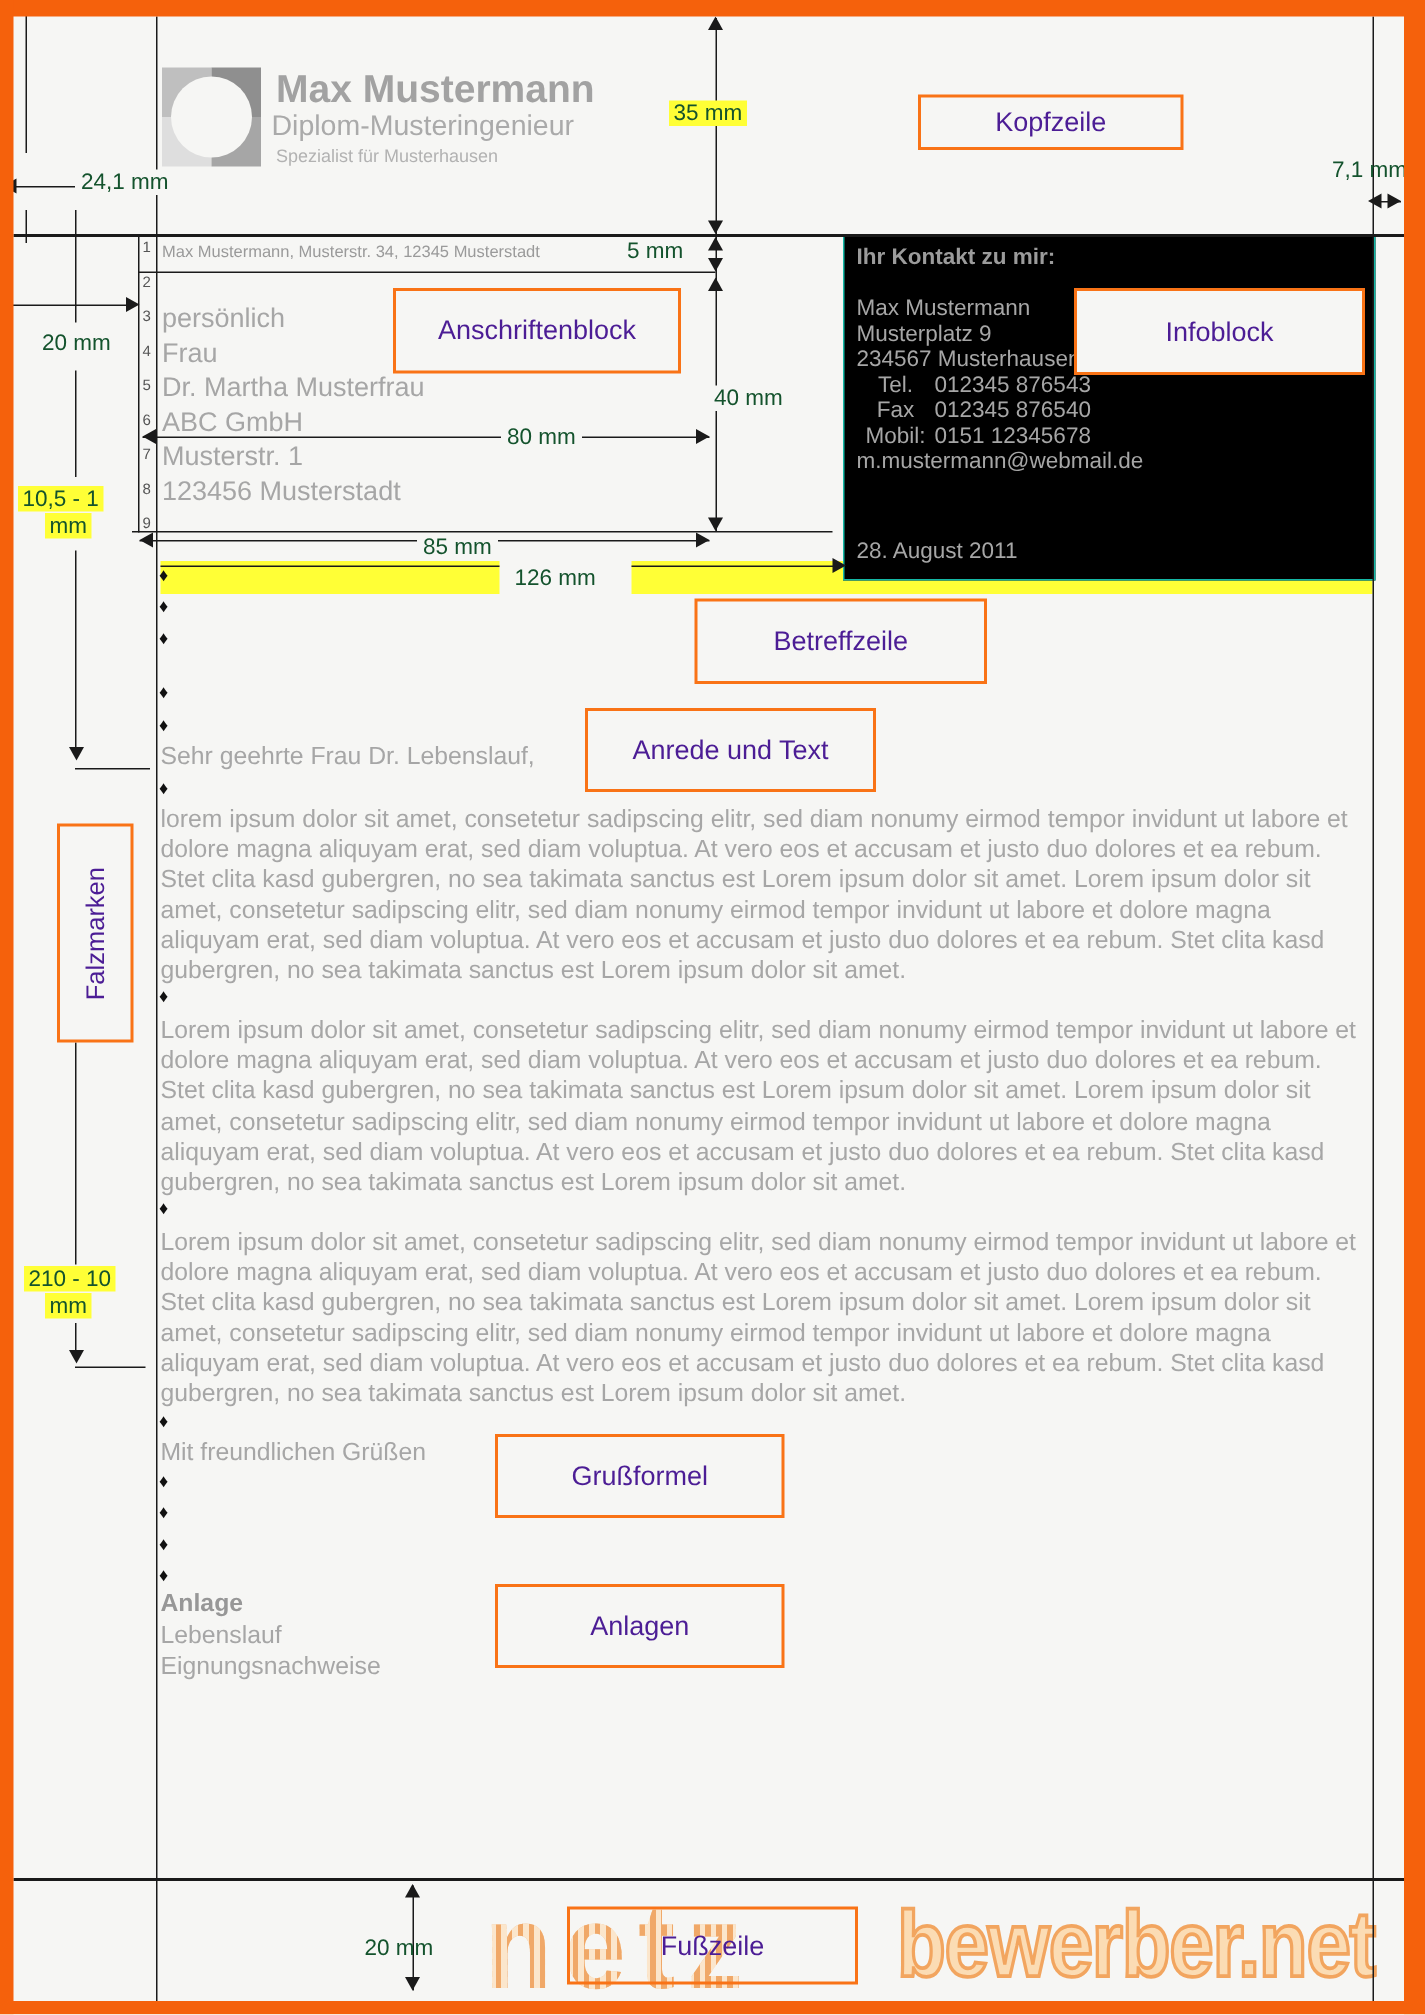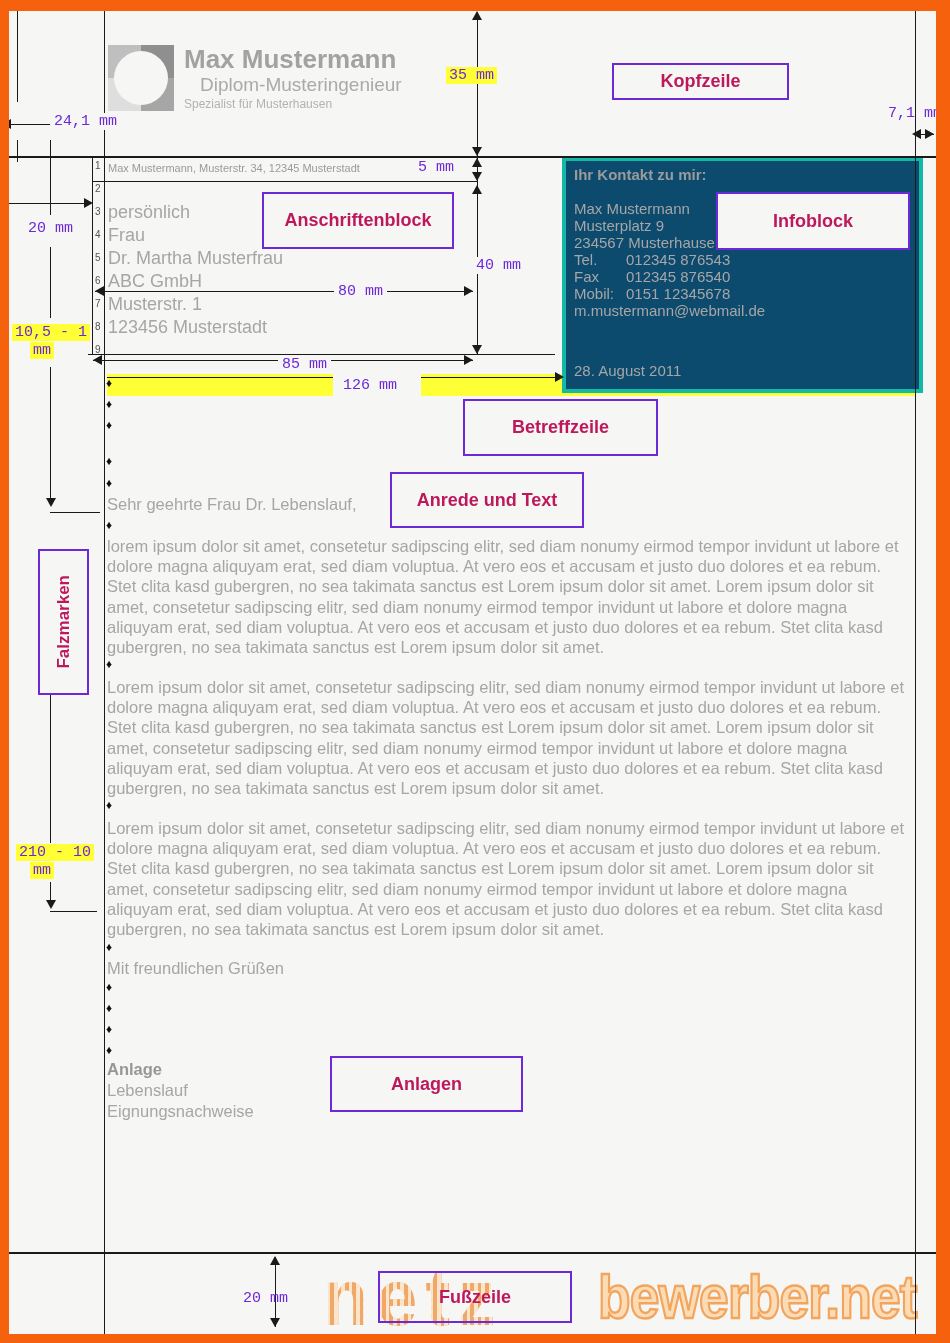--- a/index.html
+++ b/index.html
@@ -2,26 +2,26 @@
 <html><head>
 <meta charset="utf-8">
 <style>
   html,body{margin:0;padding:0;background:#fff;}
   .page{position:relative;width:950px;height:1343px;background:#f6f6f4;
         font-family:"Liberation Sans",sans-serif;overflow:hidden;}
   .hl{position:absolute;background:#1a1a1a;height:1px;z-index:4;}
   .vl{position:absolute;background:#1a1a1a;width:1px;z-index:3;}
   .thick{height:2px;}
   .frame{position:absolute;background:#f5610c;z-index:9;}
-  .red{position:absolute;color:#6d28d9;font-size:15px;white-space:nowrap;z-index:6;font-family:Liberation Mono, monospace;}
+  .red{position:absolute;color:#14532d;font-size:15px;white-space:nowrap;z-index:6;}
   .ybg{background:#ffff36;padding:0 3px;}
   .pbg{background:#f6f6f4;padding:0 4px;margin-left:28px;}
-  .box{position:absolute;border:2px solid #6d28d9;background:#f6f6f4;display:flex;
-       align-items:center;justify-content:center;font-weight:bold;font-size:18px;
-       color:#be185d;z-index:5;white-space:nowrap;}
+  .box{position:absolute;border:2px solid #f97316;background:#f6f6f4;display:flex;
+       align-items:center;justify-content:center;font-weight:normal;font-size:18px;
+       color:#4c1d95;z-index:5;white-space:nowrap;}
   .box.clear{background:transparent;}
   .gray{color:#a6a6a6;position:absolute;white-space:nowrap;}
   .dm{position:absolute;left:106px;font-size:12px;color:#111;z-index:4;line-height:12px;}
   .arr{position:absolute;width:0;height:0;border-style:solid;z-index:4;}
   .arr.r{border-width:5px 0 5px 9px;border-color:transparent transparent transparent #1a1a1a;}
   .arr.l{border-width:5px 9px 5px 0;border-color:transparent #1a1a1a transparent transparent;}
   .arr.u{border-width:0 5px 9px 5px;border-color:transparent transparent #1a1a1a transparent;}
   .arr.d{border-width:9px 5px 0 5px;border-color:#1a1a1a transparent transparent transparent;}
   .yellowbar{position:absolute;background:#ffff36;height:22px;top:374px;z-index:1;}
   .para{position:absolute;left:107px;width:802px;font-size:16.5px;line-height:20.2px;
@@ -30,21 +30,21 @@
   .wm1{position:absolute;left:323px;top:1262px;font-size:80px;font-weight:900;
        letter-spacing:9px;line-height:72px;z-index:2;
        background-image:repeating-linear-gradient(90deg,#f0a868 0 4px,#fbe6cc 4px 8px),
                         repeating-linear-gradient(0deg,#f4c08e 0 4px,#fbe3c4 4px 8px);
        -webkit-background-clip:text;background-clip:text;color:transparent;
        transform:scaleX(0.92);transform-origin:left top;}
   .wm2{position:absolute;left:598px;top:1266px;font-size:62px;font-weight:bold;
        line-height:62px;color:#fbdcb4;-webkit-text-stroke:2.5px #f2a55f;z-index:2;
        letter-spacing:-1px;transform:scaleX(0.86);transform-origin:left top;}
   .infoblock{position:absolute;left:562px;top:157px;width:353px;height:228px;
-       border:4px solid #14b8a6;background:#0c4a6e;z-index:2;}
+       border:1px solid #14b8a6;background:#000000;z-index:2;text-align:center;}
   .ib-line{position:absolute;left:8px;color:#a6a6a6;font-size:15px;white-space:nowrap;}
   .ctc-label{display:inline-block;width:52px;}
   .logo{position:absolute;left:108px;top:45px;width:66px;height:66px;
         display:grid;grid-template-columns:33px 33px;grid-template-rows:33px 33px;z-index:2;}
   .logo .q1{background:#bfbfbf}.logo .q2{background:#8f8f8f}
   .logo .q3{background:#dedede}.logo .q4{background:#a6a6a6}
   .logo .circle{position:absolute;left:6px;top:6px;width:54px;height:54px;
         border-radius:50%;background:#f6f6f4;}
   .vert{writing-mode:vertical-rl;transform:rotate(180deg);}
 </style>
@@ -64,21 +64,21 @@
   <div class="hl thick" style="left:9px;top:1252px;width:927px"></div>
 
   <div class="logo">
     <div class="q1"></div>
       <div class="q2"></div>
       <div class="q3"></div>
       <div class="q4"></div>
     <div class="circle"></div>
   </div>
   <div class="gray" style="left:184px;top:44px;font-size:26px;font-weight:bold;color:#a2a2a2">Max Mustermann</div>
-  <div class="gray" style="left:200px;top:74px;font-size:19px;color:#aaaaaa">Diplom-Musteringenieur</div>
+  <div class="gray" style="left:181px;top:74px;font-size:19px;color:#aaaaaa">Diplom-Musteringenieur</div>
   <div class="gray" style="left:184px;top:97px;font-size:12px;color:#b2b2b2">Spezialist für Musterhausen</div>
 
   <div class="box" style="left:612px;top:63px;width:173px;height:33px">Kopfzeile</div>
 
   <div class="vl" style="left:17px;top:4px;height:98px"></div>
   <div class="vl" style="left:17px;top:140px;height:22px"></div>
   <div class="hl" style="left:6px;top:124px;width:90px"></div>
   <div class="arr l" style="left:2px;top:119px"></div>
   <div class="arr r" style="left:95px;top:119px"></div>
   <div class="red pbg" style="left:22px;top:113px">24,1 mm</div>
@@ -174,20 +174,21 @@
 
   <div class="box" style="left:463px;top:399px;width:191px;height:53px">Betreffzeile</div>
   <div class="gray" style="left:107px;top:495px;font-size:16.5px">Sehr geehrte Frau Dr. Lebenslauf,</div>
   <div class="box" style="left:390px;top:472px;width:190px;height:52px">Anrede und Text</div>
 
   <div class="para" style="top:536px">lorem ipsum dolor sit amet, consetetur sadipscing elitr, sed diam nonumy eirmod tempor invidunt ut labore et dolore magna aliquyam erat, sed diam voluptua. At vero eos et accusam et justo duo dolores et ea rebum. Stet clita kasd gubergren, no sea takimata sanctus est Lorem ipsum dolor sit amet. Lorem ipsum dolor sit amet, consetetur sadipscing elitr, sed diam nonumy eirmod tempor invidunt ut labore et dolore magna aliquyam erat, sed diam voluptua. At vero eos et accusam et justo duo dolores et ea rebum. Stet clita kasd gubergren, no sea takimata sanctus est Lorem ipsum dolor sit amet.</div>
   <div class="para" style="top:677px">Lorem ipsum dolor sit amet, consetetur sadipscing elitr, sed diam nonumy eirmod tempor invidunt ut labore et dolore magna aliquyam erat, sed diam voluptua. At vero eos et accusam et justo duo dolores et ea rebum. Stet clita kasd gubergren, no sea takimata sanctus est Lorem ipsum dolor sit amet. Lorem ipsum dolor sit amet, consetetur sadipscing elitr, sed diam nonumy eirmod tempor invidunt ut labore et dolore magna aliquyam erat, sed diam voluptua. At vero eos et accusam et justo duo dolores et ea rebum. Stet clita kasd gubergren, no sea takimata sanctus est Lorem ipsum dolor sit amet.</div>
   <div class="para" style="top:818px">Lorem ipsum dolor sit amet, consetetur sadipscing elitr, sed diam nonumy eirmod tempor invidunt ut labore et dolore magna aliquyam erat, sed diam voluptua. At vero eos et accusam et justo duo dolores et ea rebum. Stet clita kasd gubergren, no sea takimata sanctus est Lorem ipsum dolor sit amet. Lorem ipsum dolor sit amet, consetetur sadipscing elitr, sed diam nonumy eirmod tempor invidunt ut labore et dolore magna aliquyam erat, sed diam voluptua. At vero eos et accusam et justo duo dolores et ea rebum. Stet clita kasd gubergren, no sea takimata sanctus est Lorem ipsum dolor sit amet.</div>
 
   <div class="gray" style="left:107px;top:959px;font-size:16.5px">Mit freundlichen Grüßen</div>
+  <div class="box" style="left:330px;top:956px;width:189px;height:52px">Grußformel</div>
   <div class="gray" style="left:107px;top:1060px;font-size:16.5px;font-weight:bold;color:#979797">Anlage</div>
   <div class="gray" style="left:107px;top:1081px;font-size:16.5px">Lebenslauf</div>
   <div class="gray" style="left:107px;top:1102px;font-size:16.5px">Eignungsnachweise</div>
   <div class="box" style="left:330px;top:1056px;width:189px;height:52px">Anlagen</div>
 
   <div class="hl" style="left:8px;top:203px;width:76px"></div>
   <div class="arr r" style="left:84px;top:198px"></div>
   <div class="red" style="left:28px;top:220px">20 mm</div>
   <div class="vl" style="left:50px;top:140px;height:75px"></div>
   <div class="vl" style="left:50px;top:247px;height:71px"></div>

